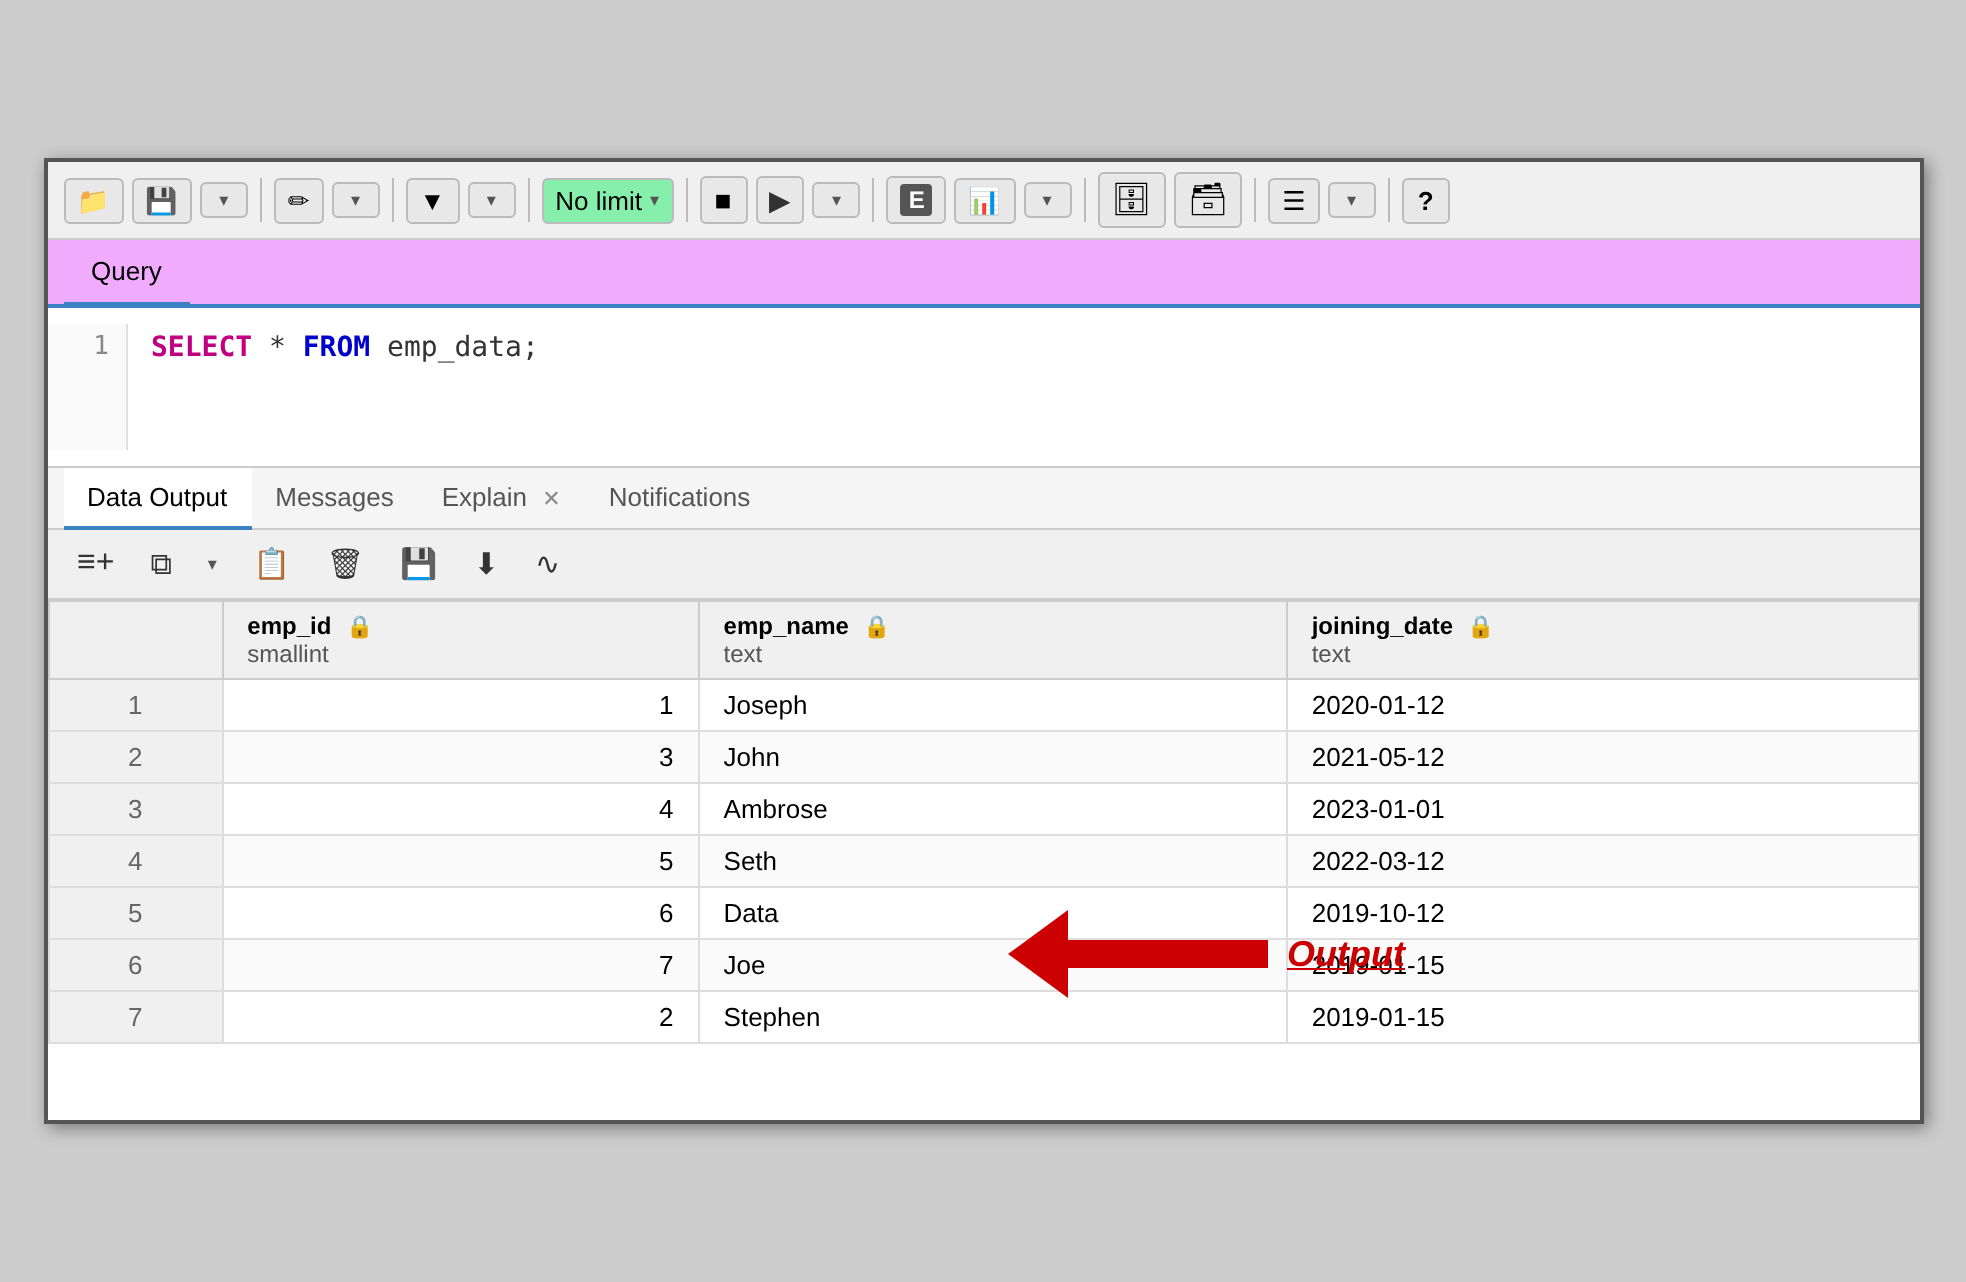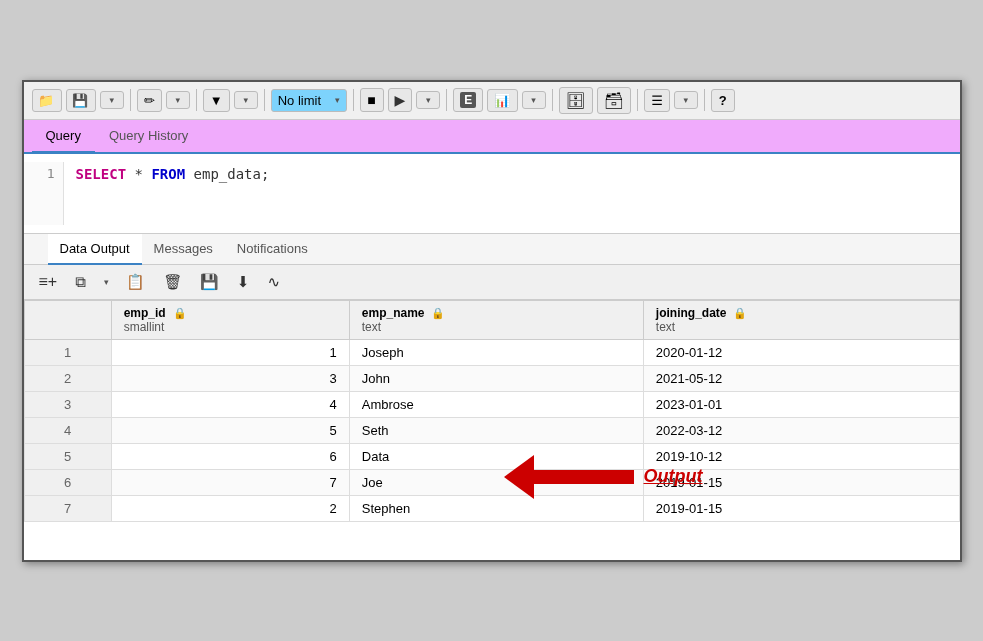--- a/index.html
+++ b/index.html
@@ -40,27 +40,27 @@
       min-width: 24px;
       justify-content: center;
     }
     .toolbar-separator {
       width: 1px;
       background: #bbb;
       height: 22px;
       margin: 0 2px;
     }
     .toolbar-dropdown {
-      background: #7dd3fc;
+      background: #86efac;
       border: 1px solid #bbb;
       border-radius: 3px;
       padding: 3px 6px;
       display: flex;
       align-items: center;
-      gap: 14px;
+      gap: 4px;
       cursor: pointer;
       font-size: 13px;
     }
     .chevron { font-size: 9px; color: #555; }
 
     
     .tabs-bar {
       display: flex;
       border-bottom: 2px solid #3b82c4;
       background: #f0abfc;
@@ -106,21 +106,21 @@
       flex: 1;
     }
     .kw { color: #c00080; font-weight: bold; }
     .kw2 { color: #0000cc; font-weight: bold; }
 
     
     .output-tabs-bar {
       display: flex;
       border-bottom: 1px solid #ccc;
       background: #f5f5f5;
-      padding: 0 24px;
+      padding: 0 8px;
       align-items: center;
     }
     .output-tab {
       padding: 7px 12px;
       cursor: pointer;
       font-size: 13px;
       color: #555;
       border-bottom: 2px solid transparent;
       margin-bottom: -1px;
     }
@@ -330,43 +330,44 @@
 
     <button class="toolbar-btn">
       <span style="font-weight:bold;">?</span>
     </button>
   </div>
 
   <div class="tabs-bar">
     <div class="tab active">
       <span>Query</span>
     </div>
-    <div class="tab">
-      <span>Query History</span>
-    </div>
   </div>
 
   <div class="sql-editor">
     <div class="line-numbers">
       <div>1</div>
     </div>
     <div class="sql-content">
       <span class="kw">SELECT</span>
       <span> * </span>
       <span class="kw2">FROM</span>
       <span> emp_data;</span>
     </div>
   </div>
 
   <div class="output-tabs-bar">
     <div class="output-tab active">
       <span>Data Output</span>
     </div>
     <div class="output-tab">
       <span>Messages</span>
+    </div>
+    <div class="output-tab">
+      <span>Explain</span>
+      <span class="output-tab-close">✕</span>
     </div>
     <div class="output-tab">
       <span>Notifications</span>
     </div>
   </div>
 
   <div class="sub-toolbar">
     <button class="sub-btn">
       <span style="font-size:16px;">≡+</span>
     </button>

